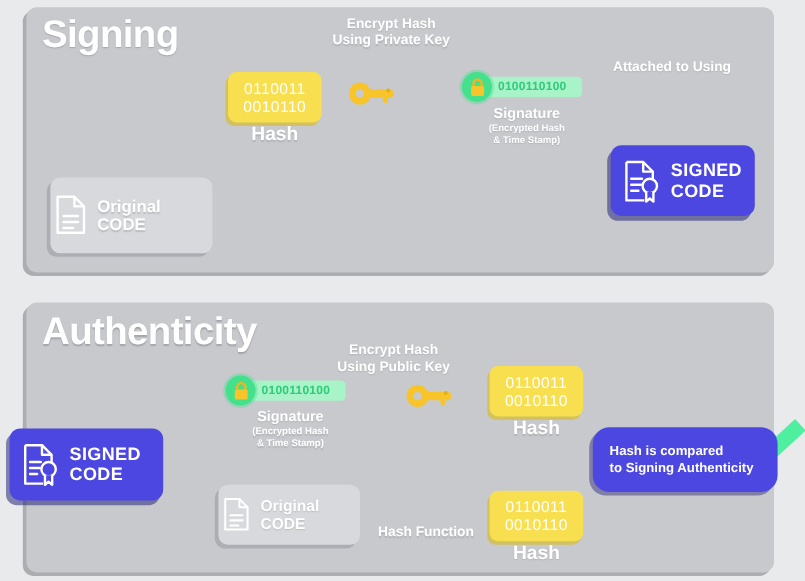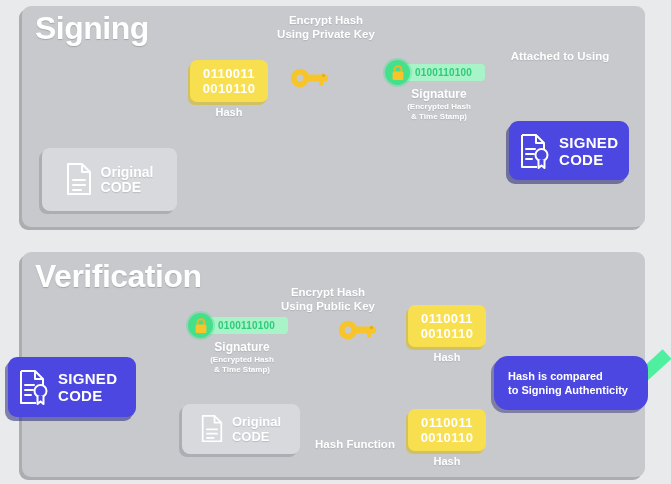--- a/index.html
+++ b/index.html
@@ -33,54 +33,53 @@
   }
 
   
   .node{position:absolute;}
 
   
   .cap{
     position:absolute;
     color:#ffffff;
     font-weight:bold;
-    font-size:11px;
+    font-size:16px;
     line-height:13px;
     text-align:center;
     text-shadow:0 1px 1px rgba(150,152,158,.45);
     white-space:pre-line;
   }
   .cap.small{font-size:8px;line-height:9.5px;font-weight:bold;}
 
   
   .codebox{
     position:absolute;
     background:#d7d9dd;
     border-radius:8px;
     box-shadow:-3px 3px 0 rgba(140,142,148,.45);
     display:flex;align-items:center;
-    padding:0 18px;
+    padding:0 4px;
     box-sizing:border-box;
-    justify-content:center;
   }
   .codebox .doc{flex:0 0 auto;margin-right:9px;}
   .codebox .txt{
     color:#ffffff;font-weight:bold;line-height:15px;
     text-shadow:0 1px 1px rgba(160,162,168,.5);
   }
 
   
   .hashbox{
     position:absolute;
     background:#f8df4f;
     border-radius:7px;
     box-shadow:-2px 3px 0 rgba(214,190,60,.75);
     display:flex;flex-direction:column;
     align-items:center;justify-content:center;
-    color:#ffffff;font-weight:bold;
+    color:#ffffff;font-weight:normal;
     letter-spacing:0.4px;
   }
   .hashbox .l1,.hashbox .l2{line-height:15px;}
 
   
   .certbox{
     position:absolute;
     background:#fbeda0;
     border-radius:7px;
     box-shadow:-3px 3px 0 rgba(226,208,130,.75);
@@ -271,21 +270,21 @@
       </svg>
     </span>
     <span class="txt" style="font-size:15px;">
       <div>SIGNED</div>
       <div>CODE</div>
     </span>
   </div>
 
   <div class="panel" id="panel-verification"></div>
 
-  <div class="panel-title" style="left:35px;top:260px;">Verification</div>
+  <div class="panel-title" style="left:35px;top:260px;">Authenticity</div>
 
   <div class="signedbox" id="ver-signed-code" style="left:8px;top:357px;width:128px;height:60px;">
     <span>
       <svg width="30" height="36" viewBox="0 0 30 36">
         <path d="M2,2 H16 L24,10 V25" fill="none" stroke="#ffffff" stroke-width="2" stroke-linejoin="round"></path>
         <path d="M2,2 V34 H17" fill="none" stroke="#ffffff" stroke-width="2" stroke-linejoin="round"></path>
         <path d="M16,2 V10 H24" fill="none" stroke="#ffffff" stroke-width="2" stroke-linejoin="round"></path>
         <line x1="6" y1="16" x2="15" y2="16" stroke="#ffffff" stroke-width="2" stroke-linecap="round"></line>
         <line x1="6" y1="21" x2="14" y2="21" stroke="#ffffff" stroke-width="2" stroke-linecap="round"></line>
         <line x1="6" y1="26" x2="12" y2="26" stroke="#ffffff" stroke-width="2" stroke-linecap="round"></line>

